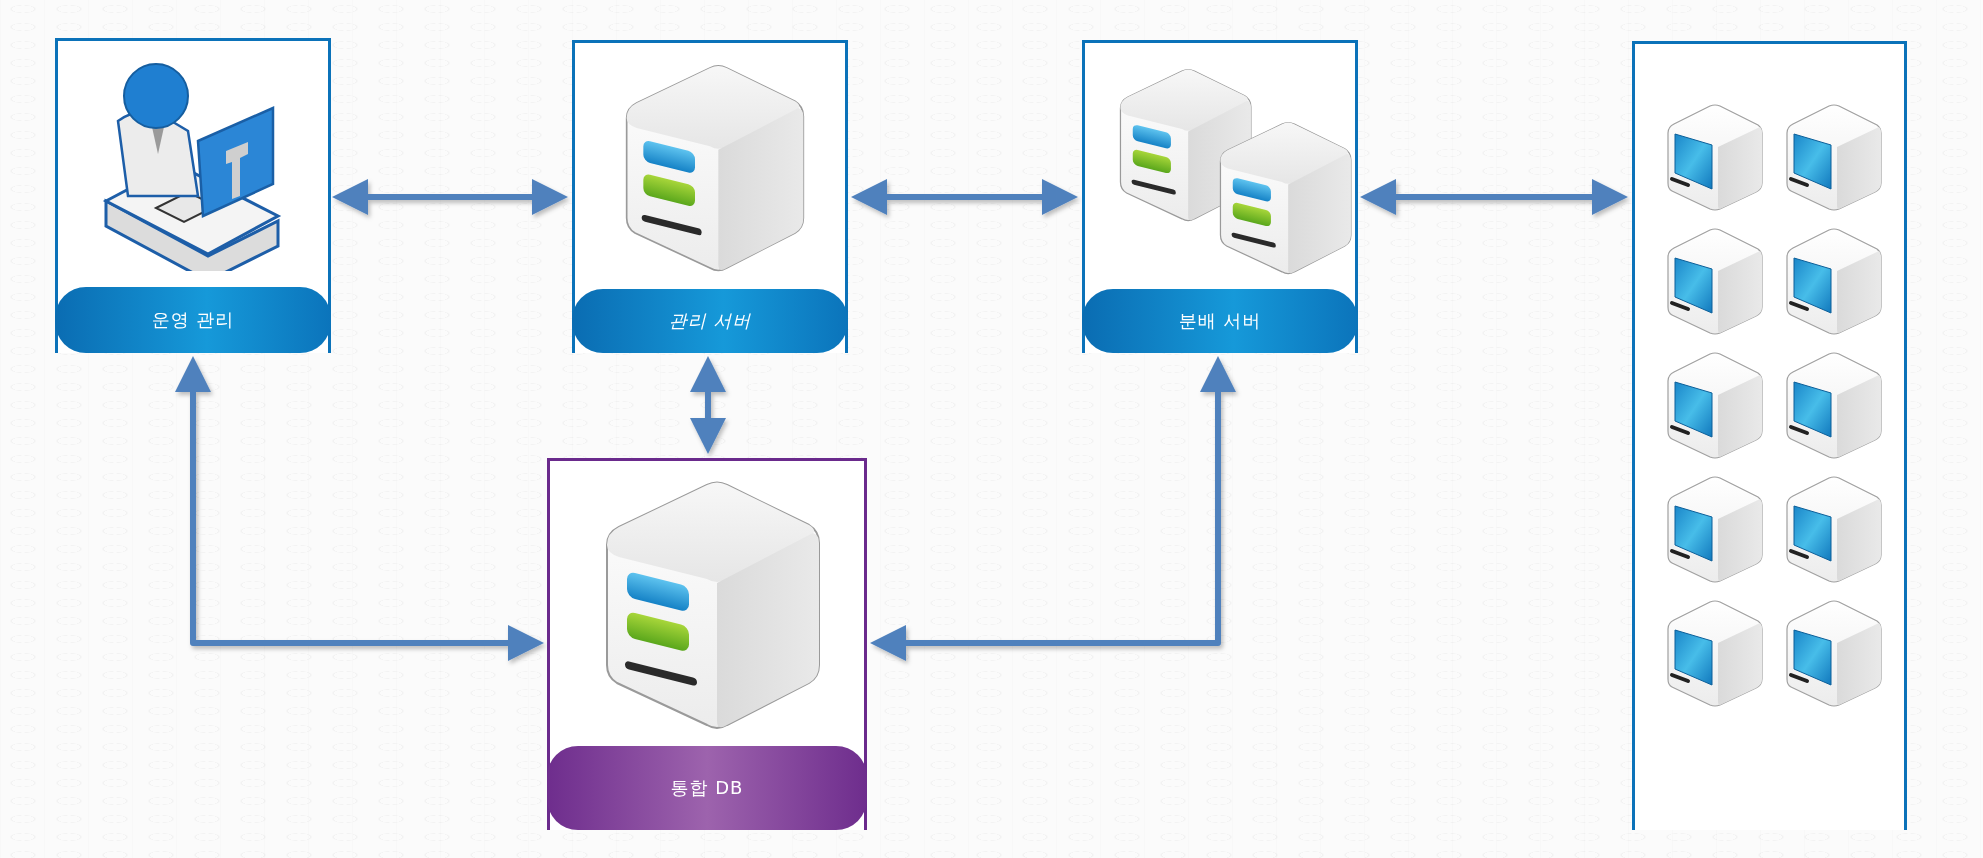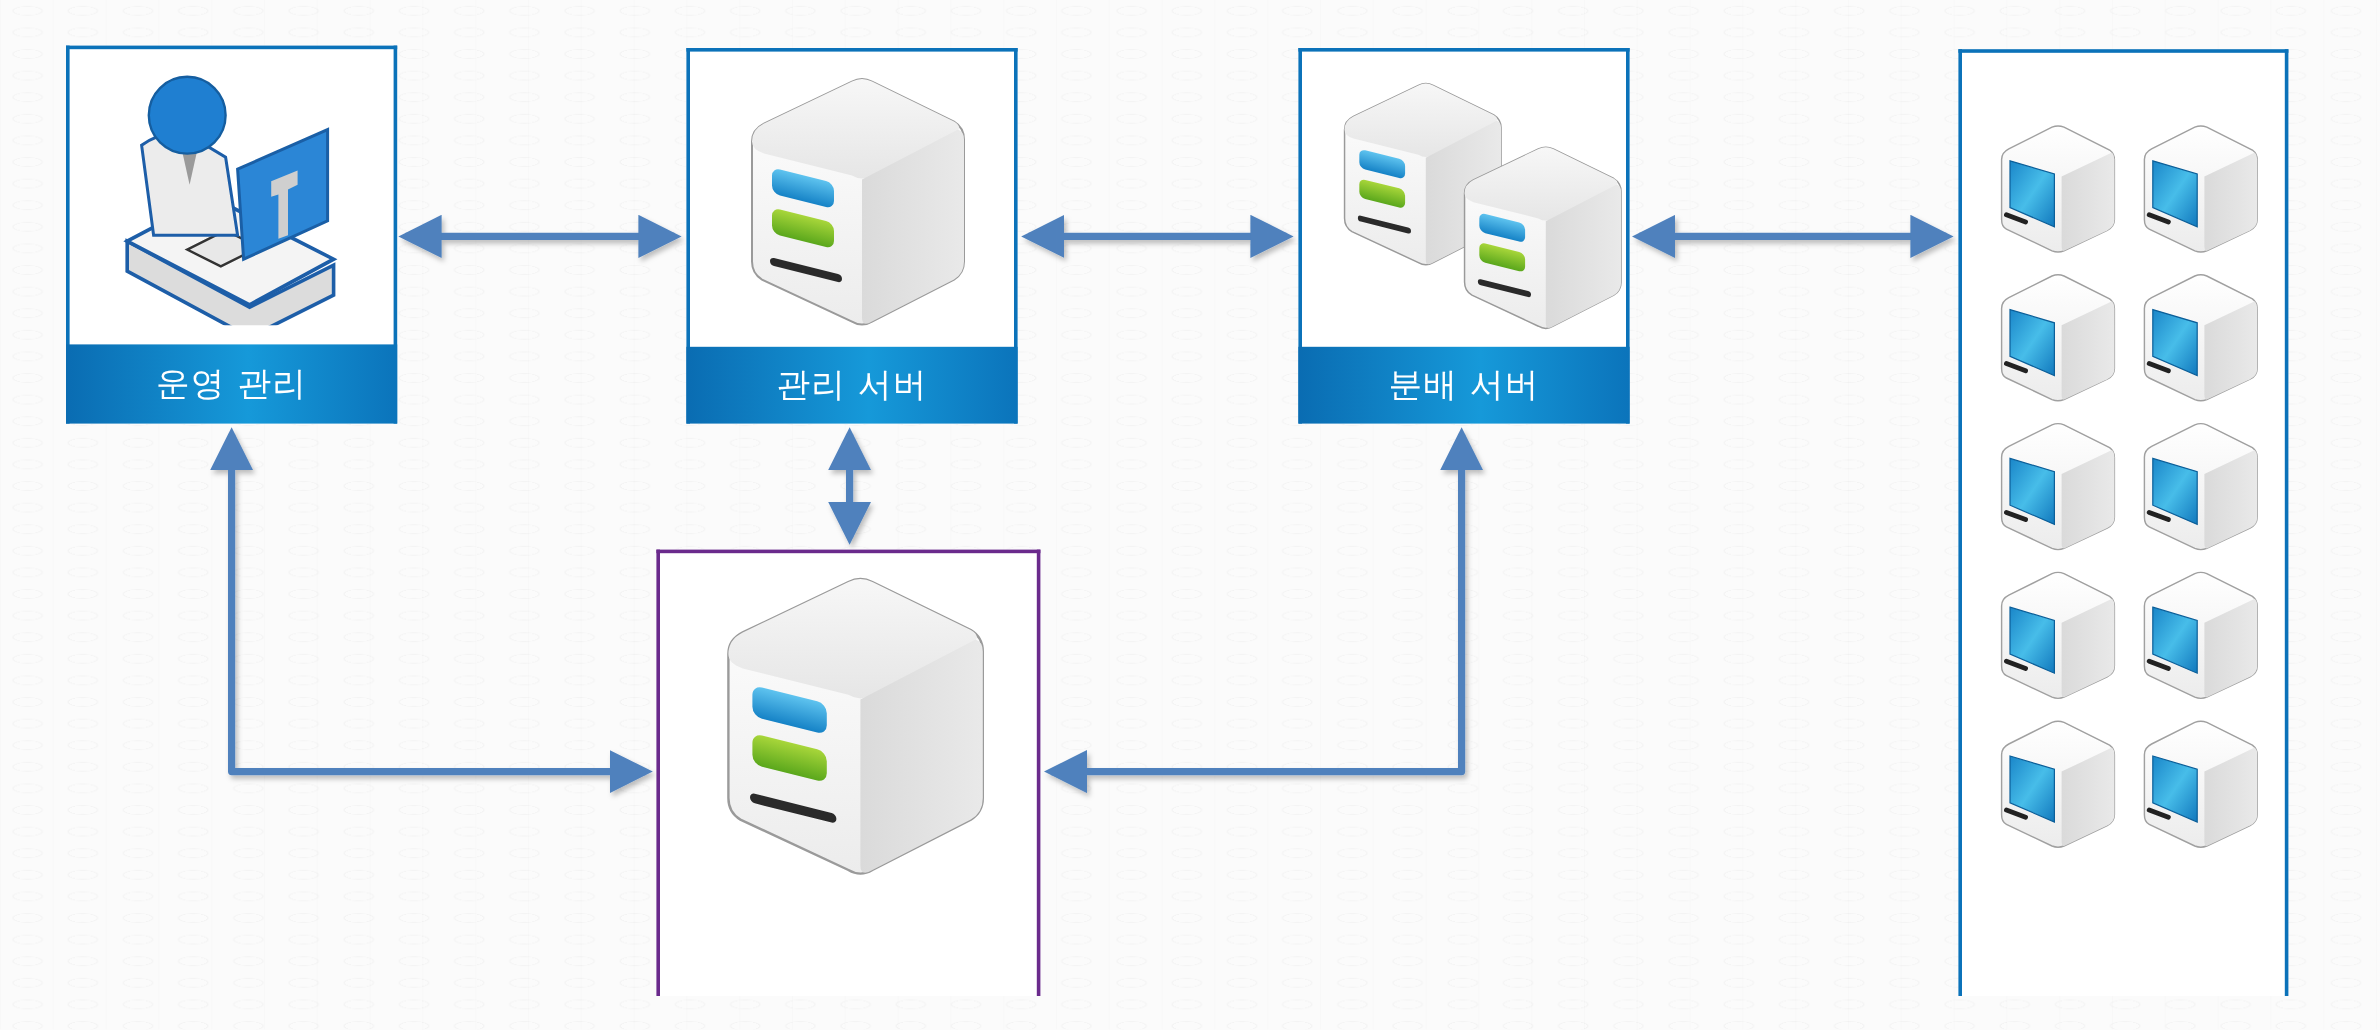--- a/index.html
+++ b/index.html
@@ -16,21 +16,21 @@
     background-size: 46px 18px, 44px 100%;
   }
   .node {
     position:absolute; background:#fff; box-sizing:border-box; z-index:2;
   }
   .node.blue { border:3px solid #0b72b9; border-bottom:none; }
   .node.purple { border:3px solid #6a2a8c; border-bottom:none; }
   .node .label {
     position:absolute; left:-3px; right:-3px; bottom:0;
     display:flex; align-items:center; justify-content:center;
-    color:#fff; font-size:28px; letter-spacing:1px;
+    color:#fff; font-size:18px; letter-spacing:1px;border-radius:31px;
   }
   .node.blue .label {
     background:linear-gradient(90deg,#0a6cb2 0%,#1699d9 55%,#0b74bb 100%);
   }
   .node.purple .label {
     background:linear-gradient(90deg,#6e2d8d 0%,#9d63ad 50%,#6e2d8d 100%);
   }
   .icon-wrap { position:absolute; left:0; right:0; top:0; display:flex; align-items:center; justify-content:center; }
   svg.arrows { position:absolute; left:0; top:0; z-index:1; }
   .mini-grid {
@@ -122,21 +122,21 @@
   </div>
   <div class="label" style="height:66px;">운영 관리</div>
 </div>
 
 <div class="node blue" style="left:572px; top:40px; width:276px; height:313px;">
   <div class="icon-wrap" style="height:250px;">
     <svg width="200" height="218">
         <use href="#server"></use>
       </svg>
   </div>
-  <div class="label" style="height:64px;">관리 서버</div>
+  <div class="label" style="height:64px;font-style:italic;">관리 서버</div>
 </div>
 
 <div class="node blue" style="left:1082px; top:40px; width:276px; height:313px;">
   <div class="icon-wrap" style="height:250px;">
     <svg width="150" height="160" style="position:absolute; left:22px; top:22px;">
         <use href="#server"></use>
       </svg>
     <svg width="150" height="160" style="position:absolute; left:122px; top:75px;">
         <use href="#server"></use>
       </svg>
@@ -178,13 +178,14 @@
       </svg>
   </div>
 </div>
 
 <div class="node purple" style="left:547px; top:458px; width:320px; height:372px;">
   <div class="icon-wrap" style="height:288px;">
     <svg width="240" height="262">
         <use href="#server"></use>
       </svg>
   </div>
+  <div class="label" style="height:84px;">통합 DB</div>
 </div>
 
 </body></html>

